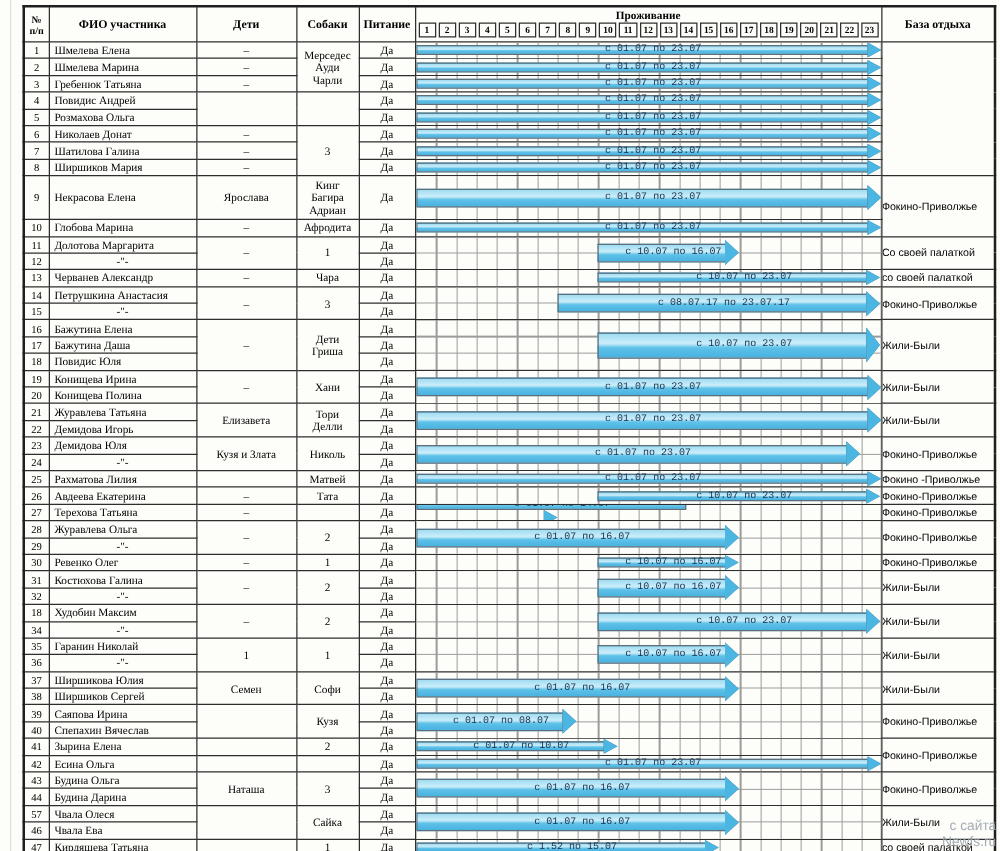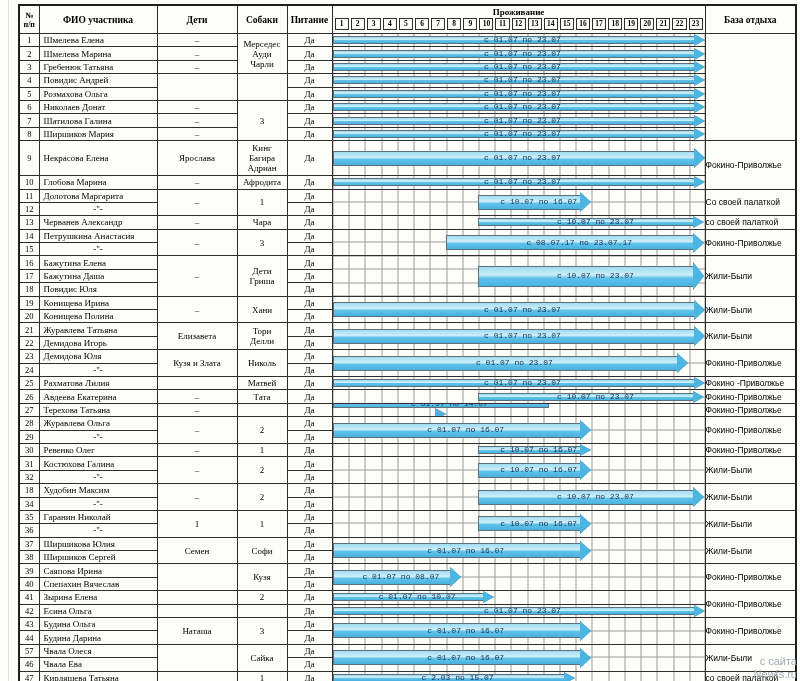--- a/index.html
+++ b/index.html
@@ -672,21 +672,21 @@
         </tr>
         <tr>
           <td class="c-num">47</td>
           <td class="c-name">Кирдящева Татьяна</td>
           <td class="c-mid"></td>
           <td class="c-mid">1</td>
           <td class="c-food">Да</td>
           <td class="c-tl">
             <div class="arrow" style="left: 0px;">
               <div class="abody" style="height: 8px; width: 232.261px;">
-                <span class="albl">с 2.03 по 15.07</span>
+                <span class="albl">с 1.52 по 15.07</span>
               </div>
               <div class="ahead" style="border-width: 6.5px 0px 6.5px 11px;"></div>
             </div>
           </td>
           <td class="c-base">со своей палаткой</td>
         </tr>
       </tbody>
   </table>
 </div>
 

